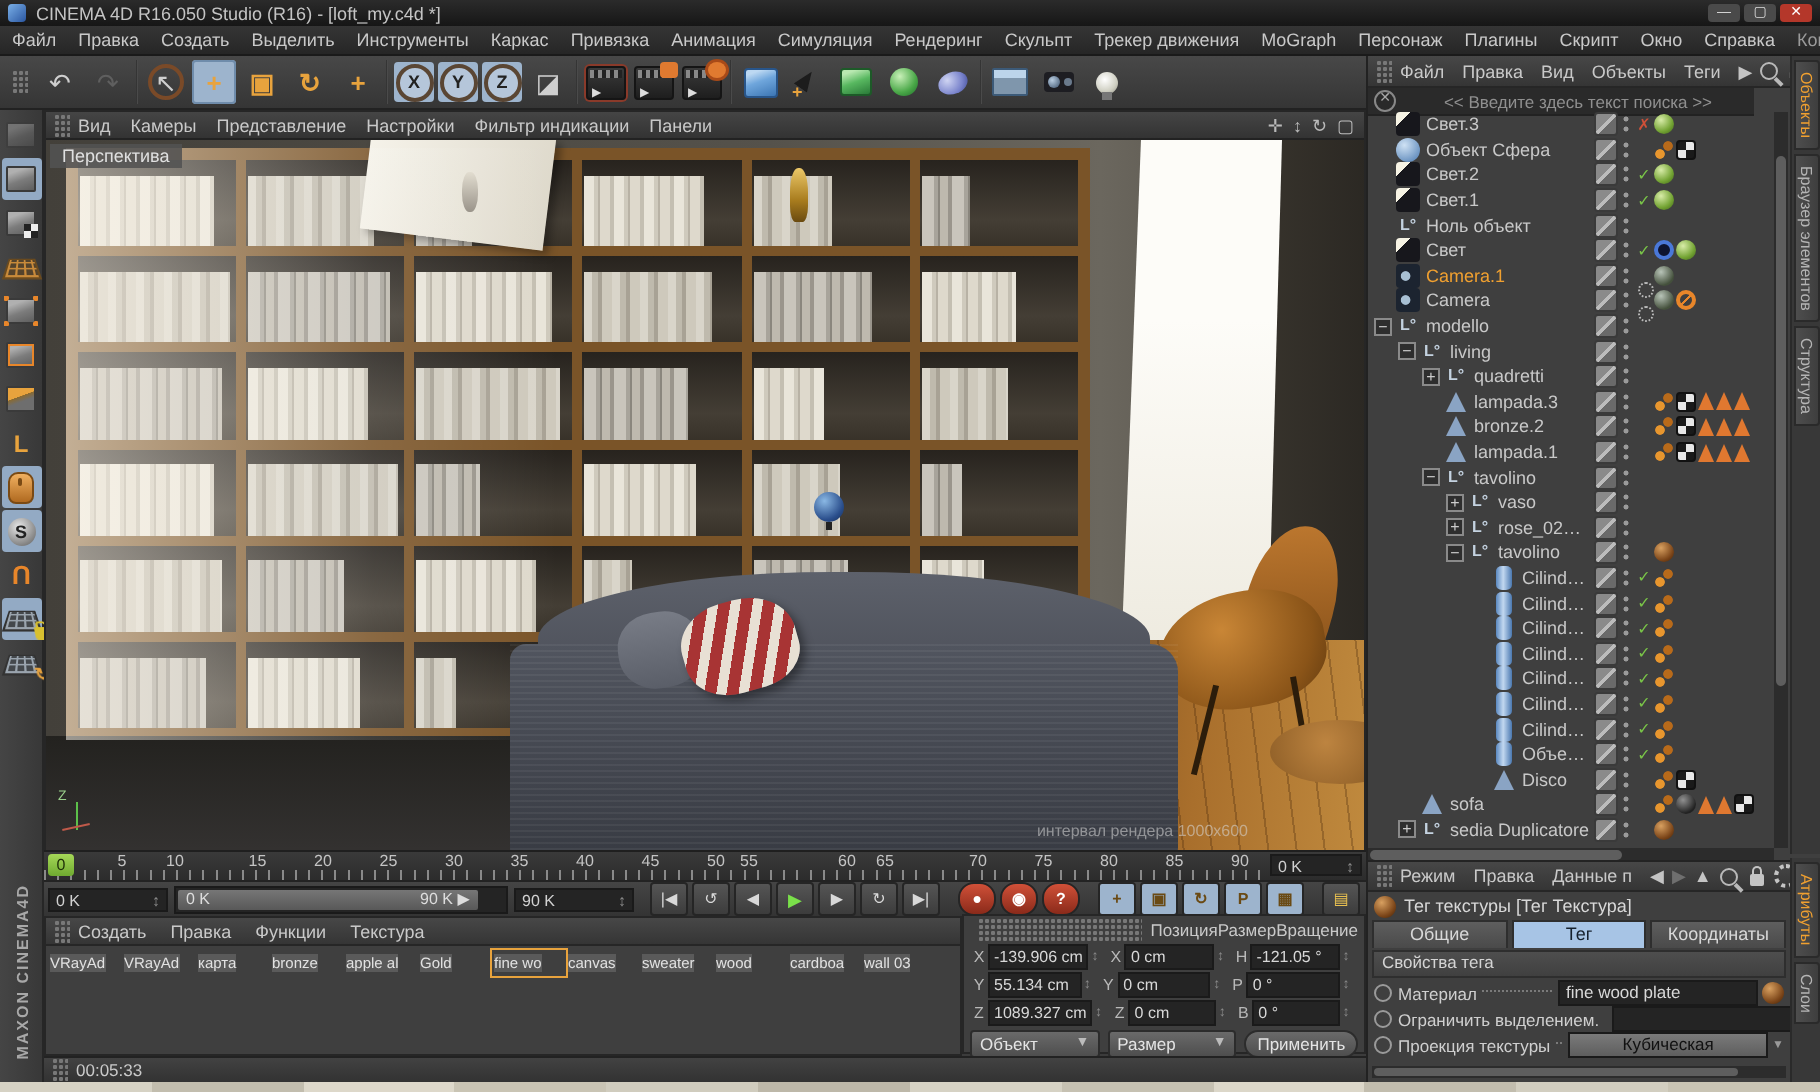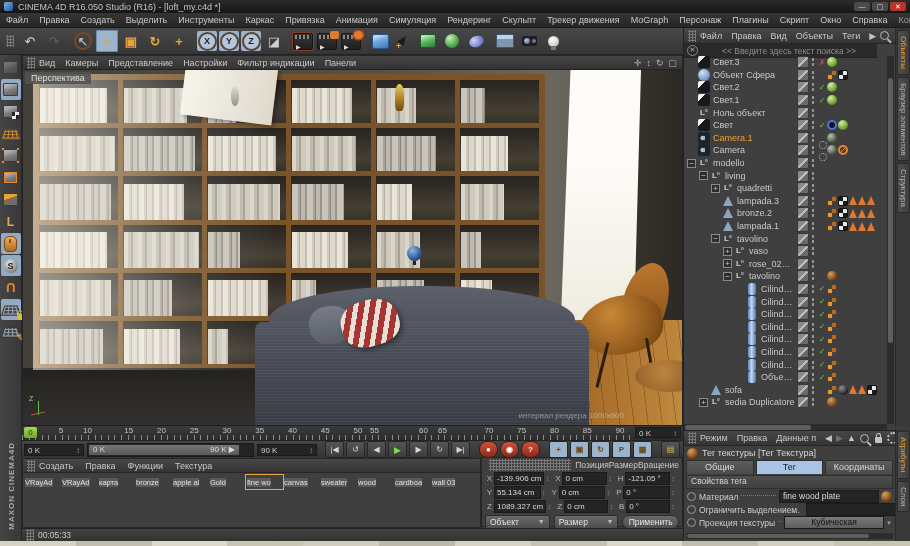--- a/index.html
+++ b/index.html
@@ -1096,20 +1096,34 @@
           <span class="lbl">Объект Цилиндр</span>
           <span class="rt">
             <span class="slashb"></span>
             <span class="dots2"></span>
             <span class="stbox check">✓</span>
             <span class="tags">
               <span class="tag orangedots"></span>
             </span>
           </span>
         </div>
+        <div class="trow" style="padding-left: 51px;">
+          <span class="spc"></span>
+          <span class="oi pyramid"></span>
+          <span class="lbl">Disco</span>
+          <span class="rt">
+            <span class="slashb"></span>
+            <span class="dots2"></span>
+            <span class="stbox"></span>
+            <span class="tags">
+              <span class="tag orangedots"></span>
+              <span class="tag checker"></span>
+            </span>
+          </span>
+        </div>
         <div class="trow" style="padding-left: 15px;">
           <span class="spc"></span>
           <span class="oi pyramid"></span>
           <span class="lbl">sofa</span>
           <span class="rt">
             <span class="slashb"></span>
             <span class="dots2"></span>
             <span class="stbox"></span>
             <span class="tags">
               <span class="tag orangedots"></span>

